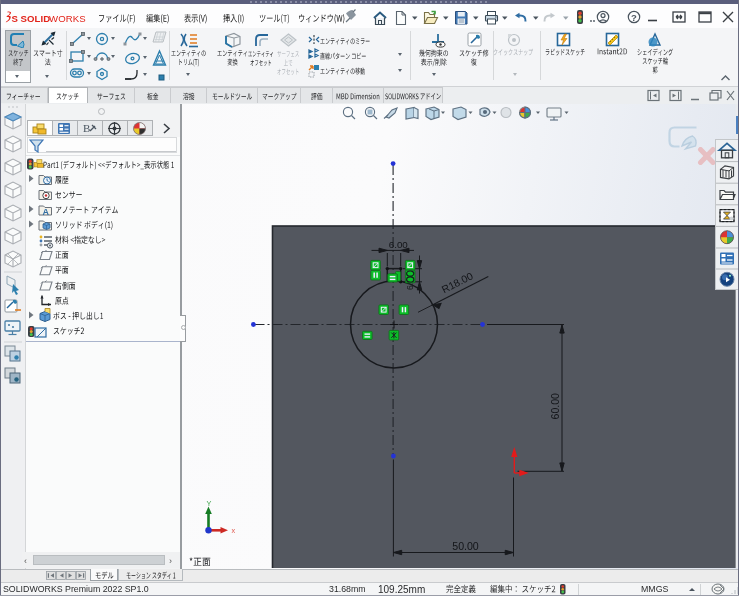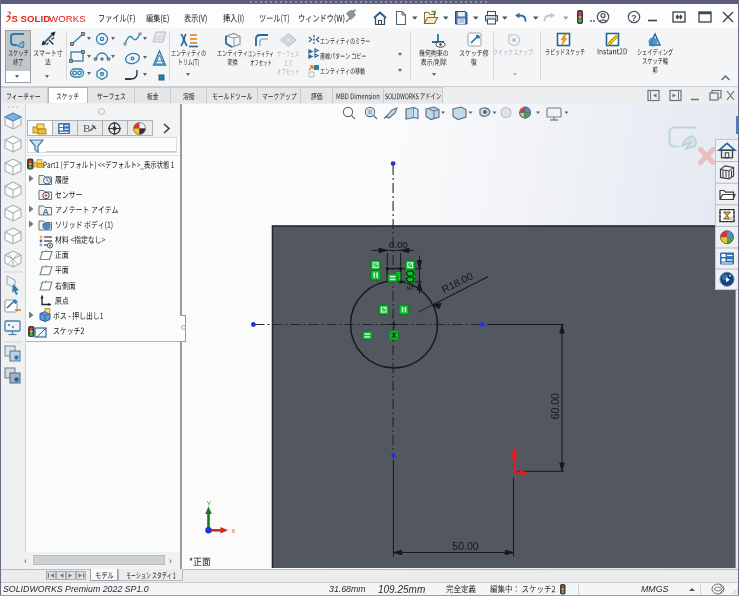--- a/index.html
+++ b/index.html
@@ -1,19 +1,19 @@
 <!DOCTYPE html>
 <html><head>
 <meta charset="utf-8">
 <style>
 html,body{margin:0;padding:0;}
 body{width:739px;height:596px;overflow:hidden;font-family:"Liberation Sans",sans-serif;background:#fff;position:relative;}
 #win{position:absolute;left:0;top:0;width:739px;height:596px;}
 .abs{position:absolute;}
-.txt{position:absolute;white-space:nowrap;color:#1d1d1f;font-style:italic;}
+.txt{position:absolute;white-space:nowrap;color:#1d1d1f;}
 .vsep{position:absolute;width:1px;background:#d6d8da;}
 </style>
 </head>
 <body>
 <div id="win">
 
 <div class="abs" style="left:0;top:0;width:1px;height:596px;background:#6a6d80;z-index:50;"></div>
 <div class="abs" style="left:738px;top:0;width:1px;height:596px;background:#6a6d80;z-index:50;"></div>
 <div class="abs" style="left:0;top:595px;width:739px;height:1px;background:#9a9da8;z-index:50;"></div>
 

